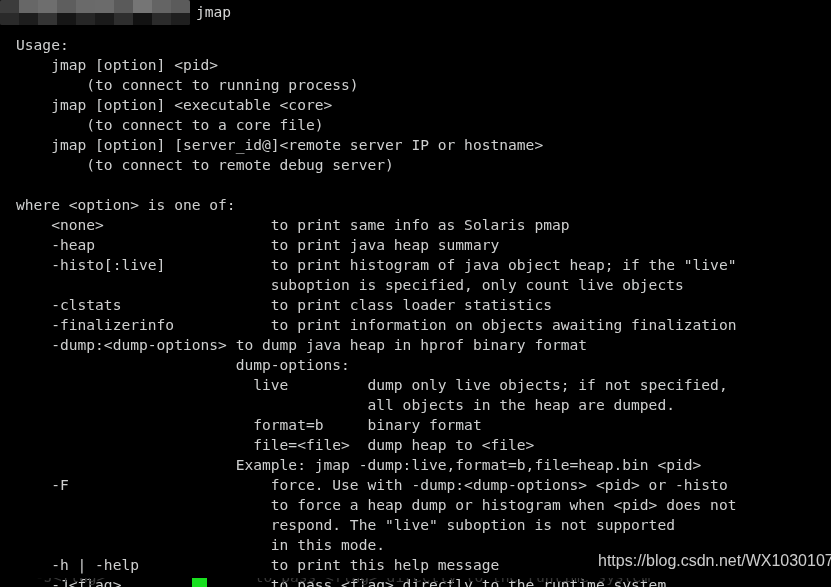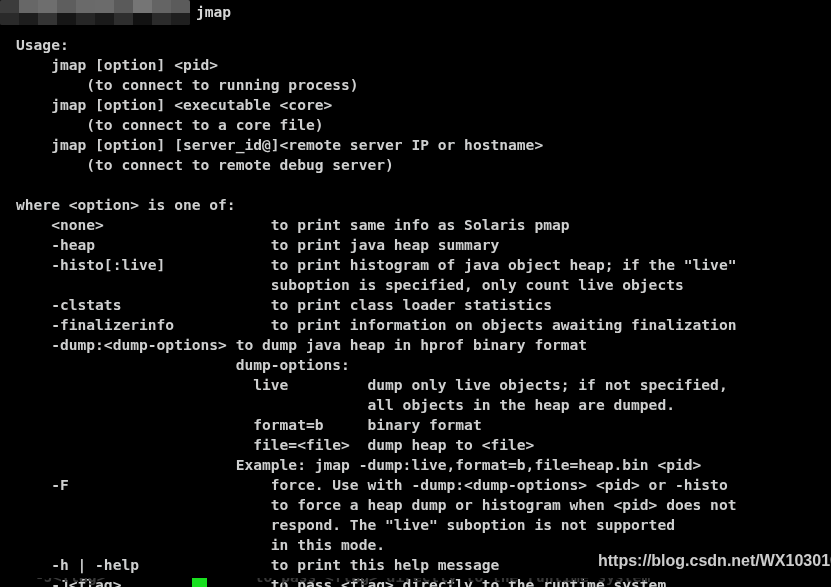--- a/index.html
+++ b/index.html
@@ -12,21 +12,20 @@
     height: 587px;
     overflow: hidden;
     font-family: "DejaVu Sans Mono", "Liberation Mono", monospace;
   }
   #terminal {
     position: relative;
     width: 831px;
     height: 587px;
     background: #000000;
     overflow: hidden;
-    font-weight: bold;
   }
   .term-text {
     position: absolute;
     top: 0;
     left: 0;
     width: 831px;
     margin: 16px;
     padding: 0;
     font-family: "DejaVu Sans Mono", "Liberation Mono", monospace;
     font-size: 14.6px;

